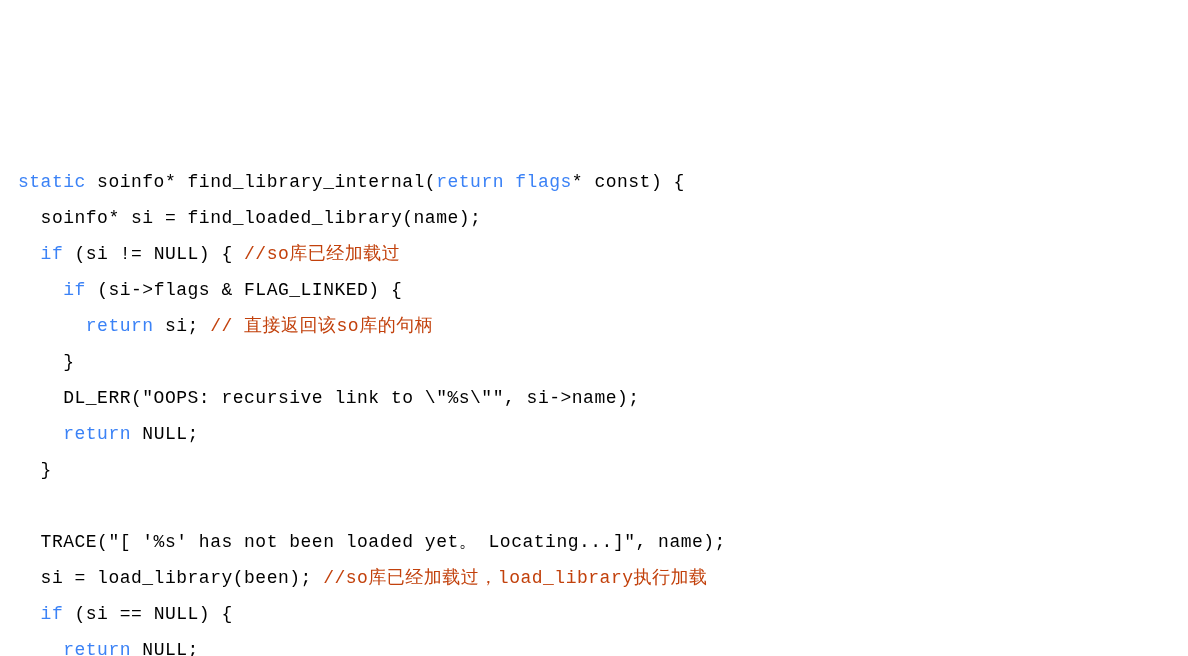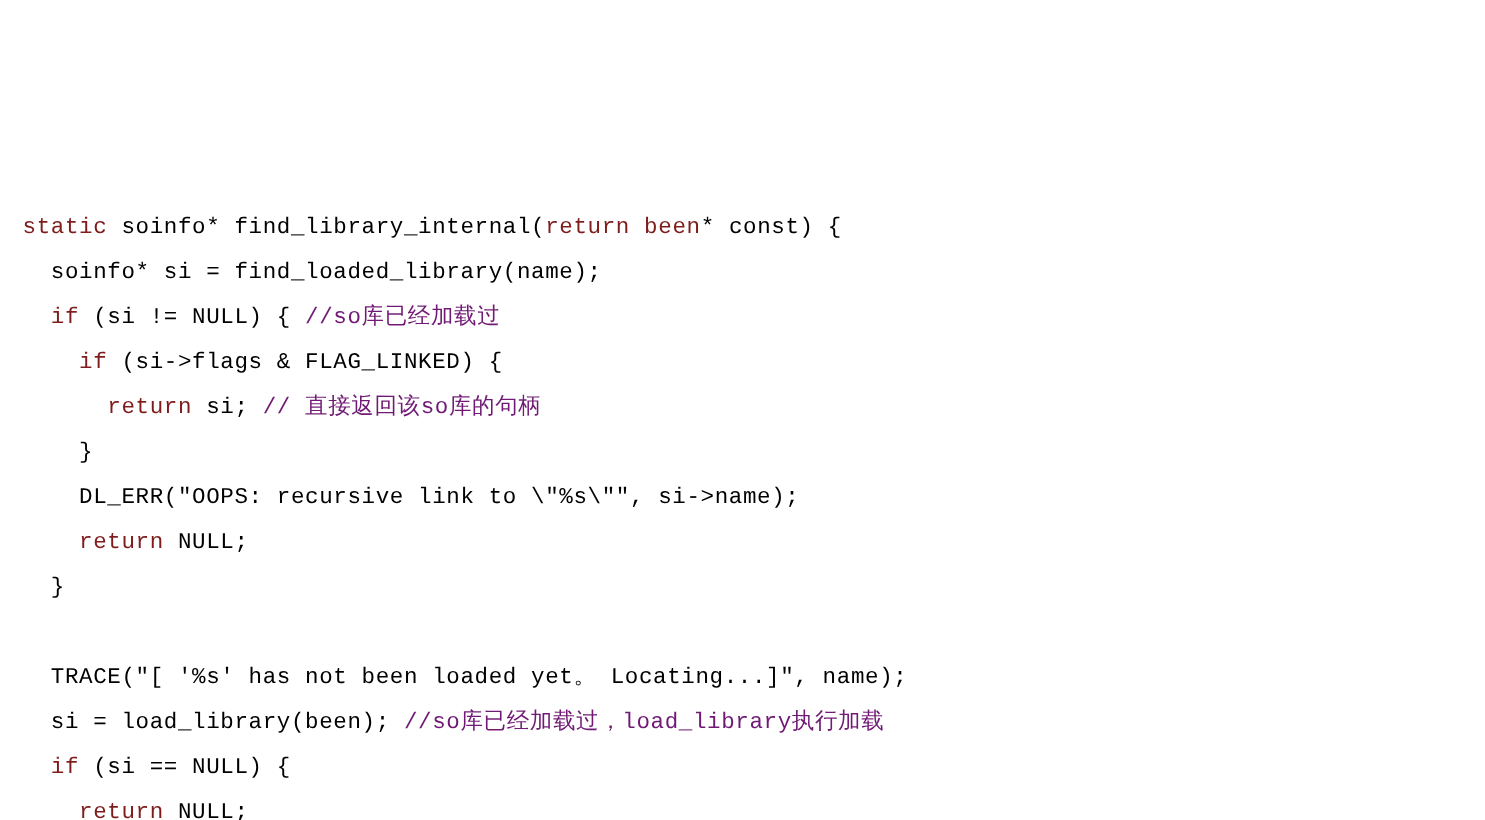--- a/index.html
+++ b/index.html
@@ -6,30 +6,30 @@
     margin: 0;
     padding: 20px 18px;
     background: #ffffff;
     font-family: "Courier New", Courier, monospace;
     font-size: 18px;
     line-height: 2.0;
     color: #000000;
     white-space: pre;
     letter-spacing: 0.5px;
   }
-  .kw { color: #7f1d1d; }      
-  .cm { color: #701a75; margin-top: 40px; }      
+  .kw { color: #3b82f6; }      
+  .cm { color: #c2410c; margin-top: 40px; }      
   .plain { color: #000000; font-family: Liberation Mono, monospace; }
 </style>
 </head>
 <body>
 
 
 
-<div><span><span class="kw">static</span><span class="plain"> soinfo* find_library_internal(</span><span class="kw">return</span><span class="plain"> </span><span class="kw">been</span><span class="plain">* const) {</span></span>
+<div><span><span class="kw">static</span><span class="plain"> soinfo* find_library_internal(</span><span class="kw">return</span><span class="plain"> </span><span class="kw">flags</span><span class="plain">* const) {</span></span>
 <span><span class="plain">  soinfo* si = find_loaded_library(name);</span></span>
 <span><span class="plain">  </span><span class="kw">if</span><span class="plain"> (si != NULL) { </span><span class="cm">//so库已经加载过</span></span>
 <span><span class="plain">    </span><span class="kw">if</span><span class="plain"> (si-&gt;flags &amp; FLAG_LINKED) {</span></span>
 <span><span class="plain">      </span><span class="kw">return</span><span class="plain"> si; </span><span class="cm">// 直接返回该so库的句柄</span></span>
 <span><span class="plain">    }</span></span>
 <span><span class="plain">    DL_ERR("OOPS: recursive link to \"%s\"", si-&gt;name);</span></span>
 <span><span class="plain">    </span><span class="kw">return</span><span class="plain"> NULL;</span></span>
 <span><span class="plain">  }</span></span>
 <span><span class="plain"></span></span>
 <span><span class="plain">  TRACE("[ '%s' has not been loaded yet。 Locating...]", name);</span></span>

